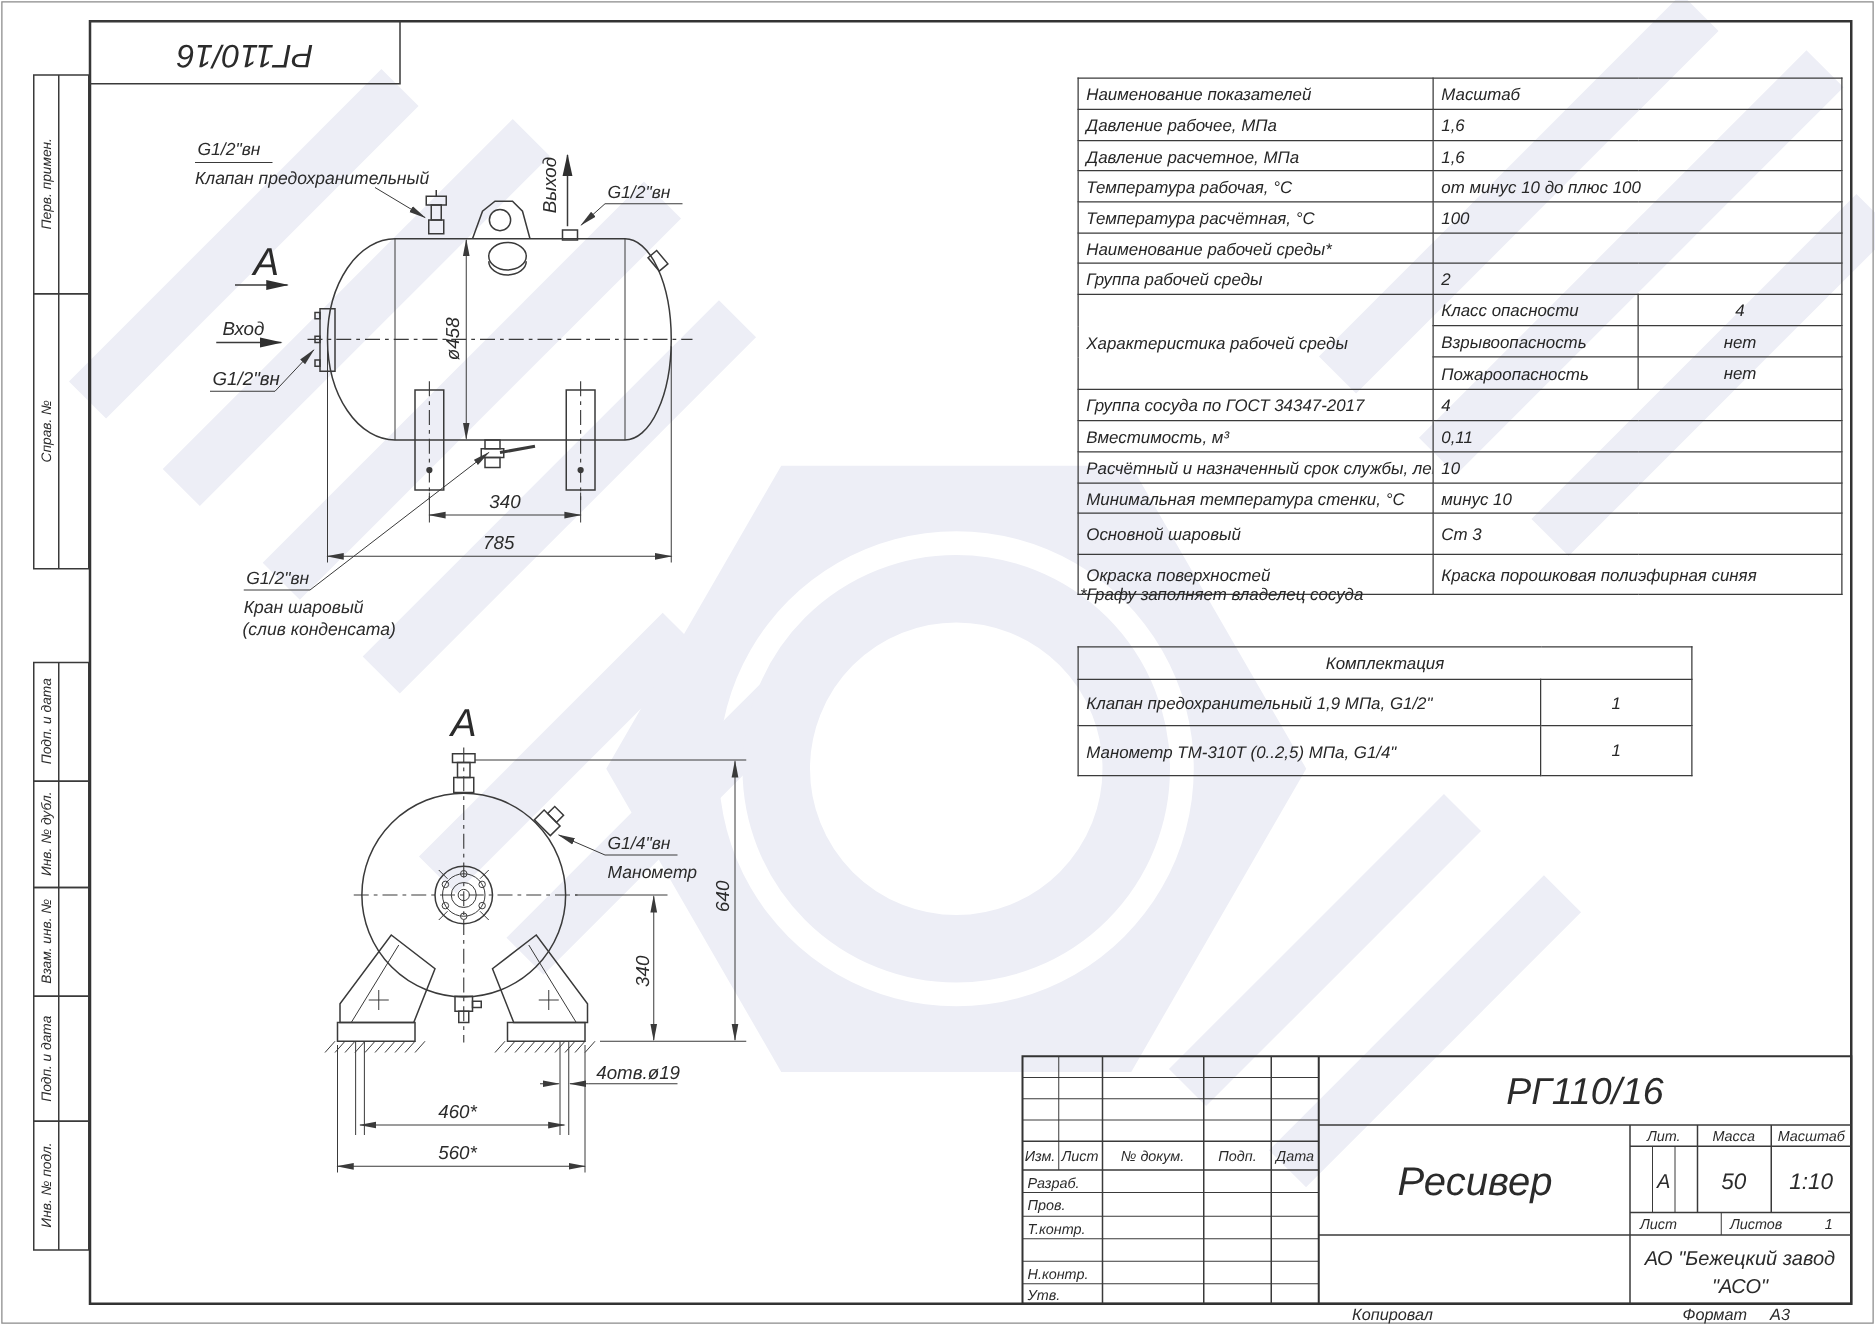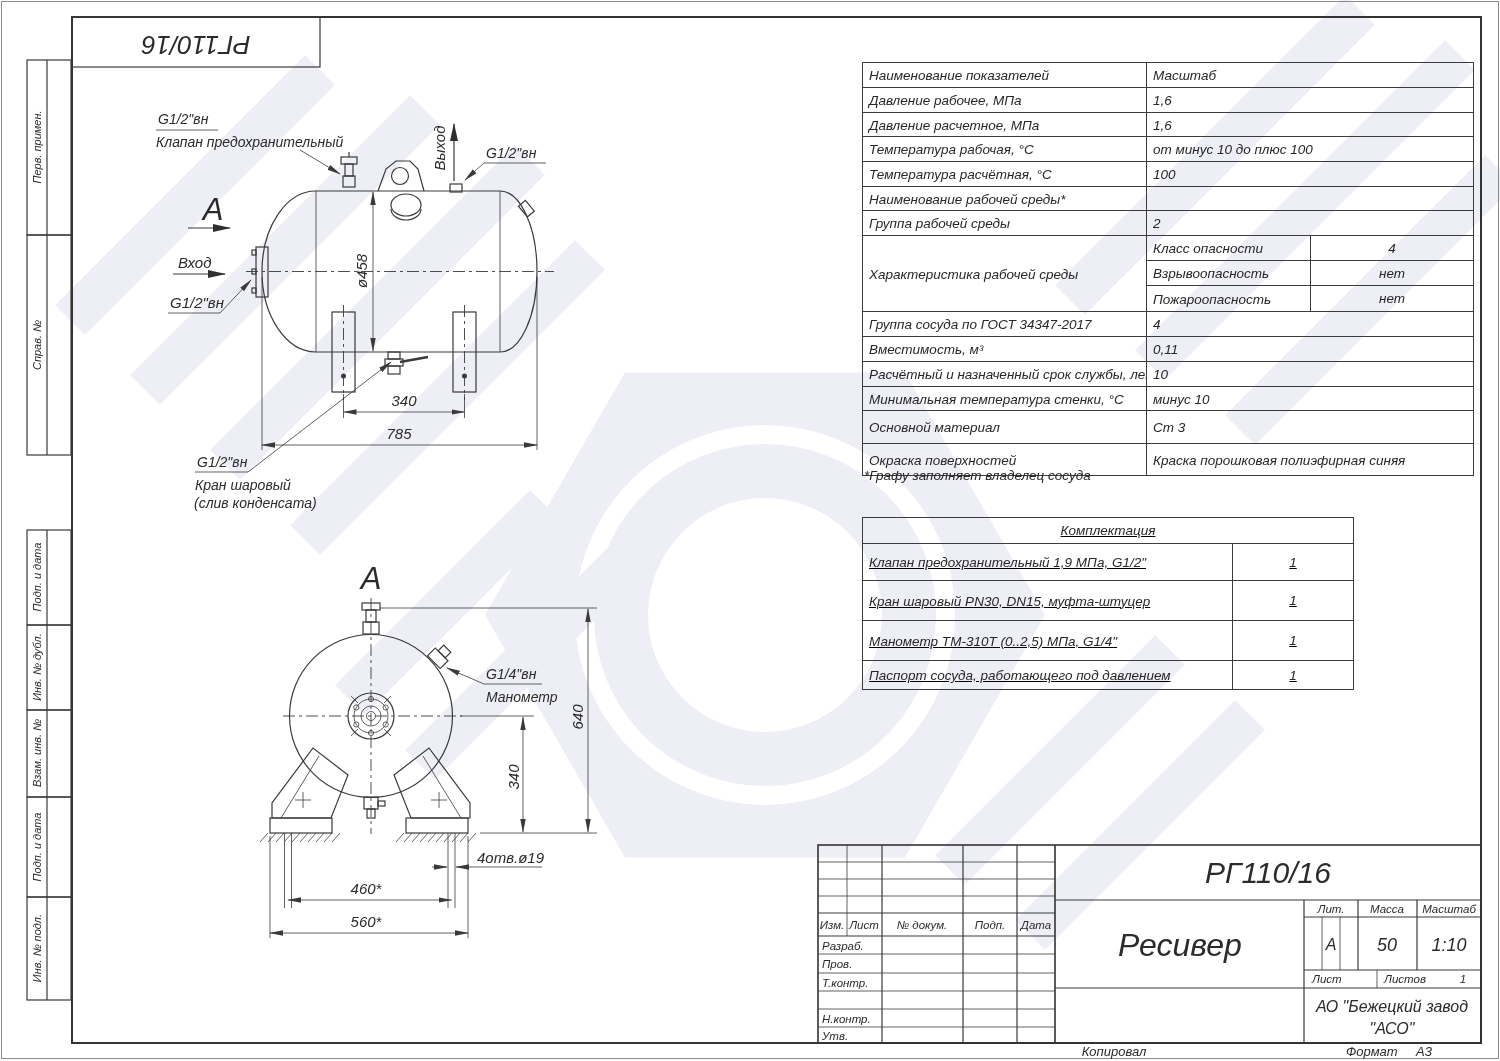--- a/index.html
+++ b/index.html
@@ -416,53 +416,45 @@
         </tr>
   <tr style="height:25px">
           <td>Расчётный и назначенный срок службы, лет</td>
           <td colspan="2">10</td>
         </tr>
   <tr style="height:24px">
           <td>Минимальная температура стенки, °С</td>
           <td colspan="2">минус 10</td>
         </tr>
   <tr style="height:33px">
-          <td>Основной материал</td>
+          <td>Основной шаровый</td>
           <td colspan="2">Ст 3</td>
         </tr>
   <tr style="height:32px">
           <td>Окраска поверхностей</td>
           <td colspan="2">Краска порошковая полиэфирная синяя</td>
         </tr>
 </tbody>
     </table>
 
 <div id="footnote" style="left:864px;top:468px;">*Графу заполняет владелец сосуда</div>
 
-<table style="left:862px;top:517px;width:491px;text-decoration:underline;">
+<table style="left:862px;top:517px;width:491px;">
   <colgroup>
         <col style="width:370px">
         <col style="width:121px">
       </colgroup>
   <tbody>
         <tr style="height:26px">
           <td colspan="2" class="ctr">Комплектация</td>
         </tr>
   <tr style="height:37px">
           <td>Клапан предохранительный 1,9 МПа, G1/2"</td>
           <td class="ctr">1</td>
         </tr>
   <tr style="height:40px">
-          <td>Кран шаровый PN30, DN15, муфта-штуцер</td>
-          <td class="ctr">1</td>
-        </tr>
-  <tr style="height:40px">
           <td>Манометр ТМ-310Т (0..2,5) МПа, G1/4"</td>
           <td class="ctr">1</td>
         </tr>
-  <tr style="height:29px">
-          <td>Паспорт сосуда, работающего под давлением</td>
-          <td class="ctr">1</td>
-        </tr>
 </tbody>
     </table>
 
 </div>
 
 </body></html>

